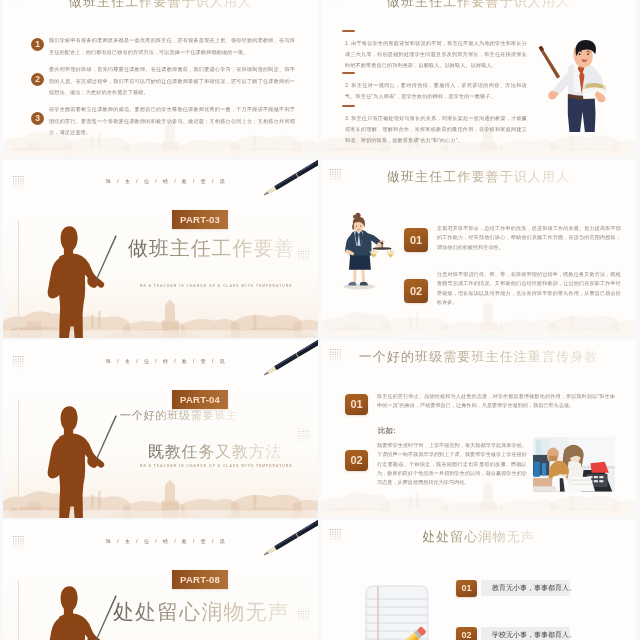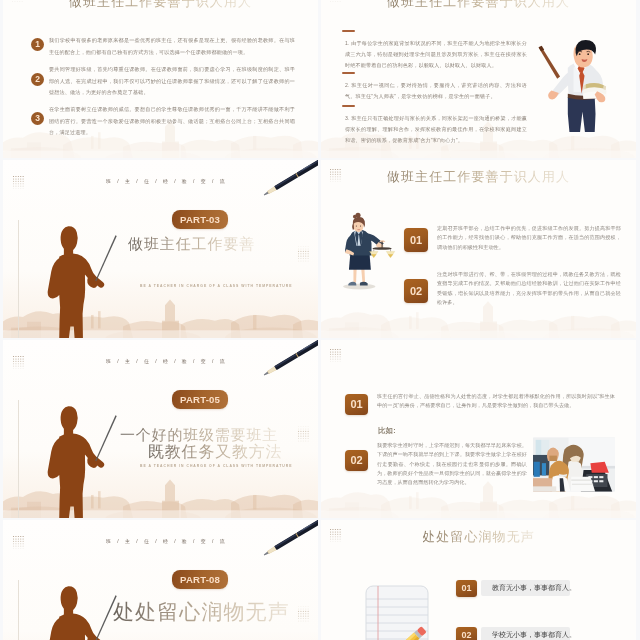--- a/index.html
+++ b/index.html
@@ -23,25 +23,25 @@
      font-size:8.5px;line-height:13px;text-align:center;font-weight:700}
   .b-txt{position:absolute;font-size:5.1px;line-height:11.6px;color:#8a8077;
      text-align:justify;text-justify:inter-character;letter-spacing:.15px}
 
   .p-dash{position:absolute;width:13px;height:2px;background:#a9613a;border-radius:1px}
   .p-txt{position:absolute;font-size:5.1px;line-height:11.2px;color:#8a8077;
      text-align:justify;text-justify:inter-character;letter-spacing:.15px}
 
   .d-eyebrow{position:absolute;font-size:4.9px;letter-spacing:2.5px;color:#6f6257;
      white-space:nowrap;font-weight:500}
-  .d-part{position:absolute;height:19px;padding:0 8px;border-radius:8px;
+  .d-part{position:absolute;height:19px;padding:0 8px;border-radius:0;
      background:linear-gradient(100deg,#8b4a1c 0%,#a4642c 55%,#b0713a 100%);
      color:#fadec6;font-size:9.6px;font-weight:700;line-height:19px;letter-spacing:.2px;
      box-shadow:0 1px 2px rgba(120,70,30,.16)}
-  .d-title{position:absolute;white-space:nowrap;font-size:15px;font-weight:400;
+  .d-title{position:absolute;white-space:nowrap;font-size:20px;font-weight:400;
      letter-spacing:0.9px;
      background:linear-gradient(90deg,#6a635b 0%,#8f8376 20%,#b7a894 48%,#d6c9b6 72%,#ece4d8 100%);
      -webkit-background-clip:text;background-clip:text;color:transparent}
   .d-sub{position:absolute;font-size:3.4px;letter-spacing:1.0px;color:#bbaa95;
      white-space:nowrap;font-weight:700}
   .d-vline{position:absolute;width:1px;background:#e6e0d7}
 
   .n-box{position:absolute;width:24px;height:24px;border-radius:4px;
      background:linear-gradient(160deg,#ab6321 0%,#9d5a1f 45%,#83451a 100%);color:#fae0c8;
      font-size:11px;font-weight:700;line-height:24px;text-align:center;
@@ -546,30 +546,31 @@
           <circle cx="7.75" cy="14.95" r="0.55" fill="#b09a80" opacity="0.16"></circle>
           <circle cx="10.15" cy="14.95" r="0.55" fill="#b09a80" opacity="0.16"></circle>
         </svg></div>
     <div class="d-eyebrow" style="left:103px;top:18px">班 / 主 / 任 / 经 / 验 / 交 / 流</div>
     <svg style="position:absolute;right:-14px;top:-6px" width="76" height="46" viewBox="0 0 100 60">
         <use href="#sym-pen"></use>
       </svg>
     <svg style="position:absolute;left:34px;top:62px" width="86" height="137" viewBox="0 0 80 127">
         <use href="#sym-teacher-sil"></use>
       </svg>
-    <div class="d-part" style="left:169px;top:50px">PART-05</div>
-    <div class="d-title" style="left:117px;top:86px;font-size:15px;letter-spacing:.8px">一个好的班级需要班主</div>
+    <div class="d-part" style="left:169px;top:50px">PART-04</div>
+    <div class="d-title" style="left:117px;top:68px;font-size:11px;letter-spacing:.8px">一个好的班级需要班主</div>
     <div class="d-title" style="left:145px;top:102px;font-size:16px;letter-spacing:.8px">既教任务又教方法</div>
     <div class="d-sub" style="left:137px;top:124px">BE A TEACHER IN CHARGE OF A CLASS WITH TEMPERATURE</div>
   </div>
 
   <div class="slide c1 r2">
     <svg class="skyline" height="46" viewBox="0 0 315 50" preserveAspectRatio="none" style="opacity:.28">
         <use href="#sym-skyline"></use>
       </svg>
+    <div class="stitle" style="left:50%;transform:translateX(-50%);top:8px">一个好的班级需要班主任注重言传身教</div>
     <div class="dotgrid" style="left:9px;top:9px"><svg width="10.7" height="13.1" viewBox="0 0 10.7 13.1">
           <circle cx="0.55" cy="0.55" r="0.55" fill="#a08a72" opacity="0.90"></circle>
           <circle cx="2.95" cy="0.55" r="0.55" fill="#a08a72" opacity="0.90"></circle>
           <circle cx="5.35" cy="0.55" r="0.55" fill="#a08a72" opacity="0.90"></circle>
           <circle cx="7.75" cy="0.55" r="0.55" fill="#a08a72" opacity="0.90"></circle>
           <circle cx="10.15" cy="0.55" r="0.55" fill="#a08a72" opacity="0.90"></circle>
           <circle cx="0.55" cy="2.95" r="0.55" fill="#a08a72" opacity="0.74"></circle>
           <circle cx="2.95" cy="2.95" r="0.55" fill="#a08a72" opacity="0.74"></circle>
           <circle cx="5.35" cy="2.95" r="0.55" fill="#a08a72" opacity="0.74"></circle>
           <circle cx="7.75" cy="2.95" r="0.55" fill="#a08a72" opacity="0.74"></circle>

